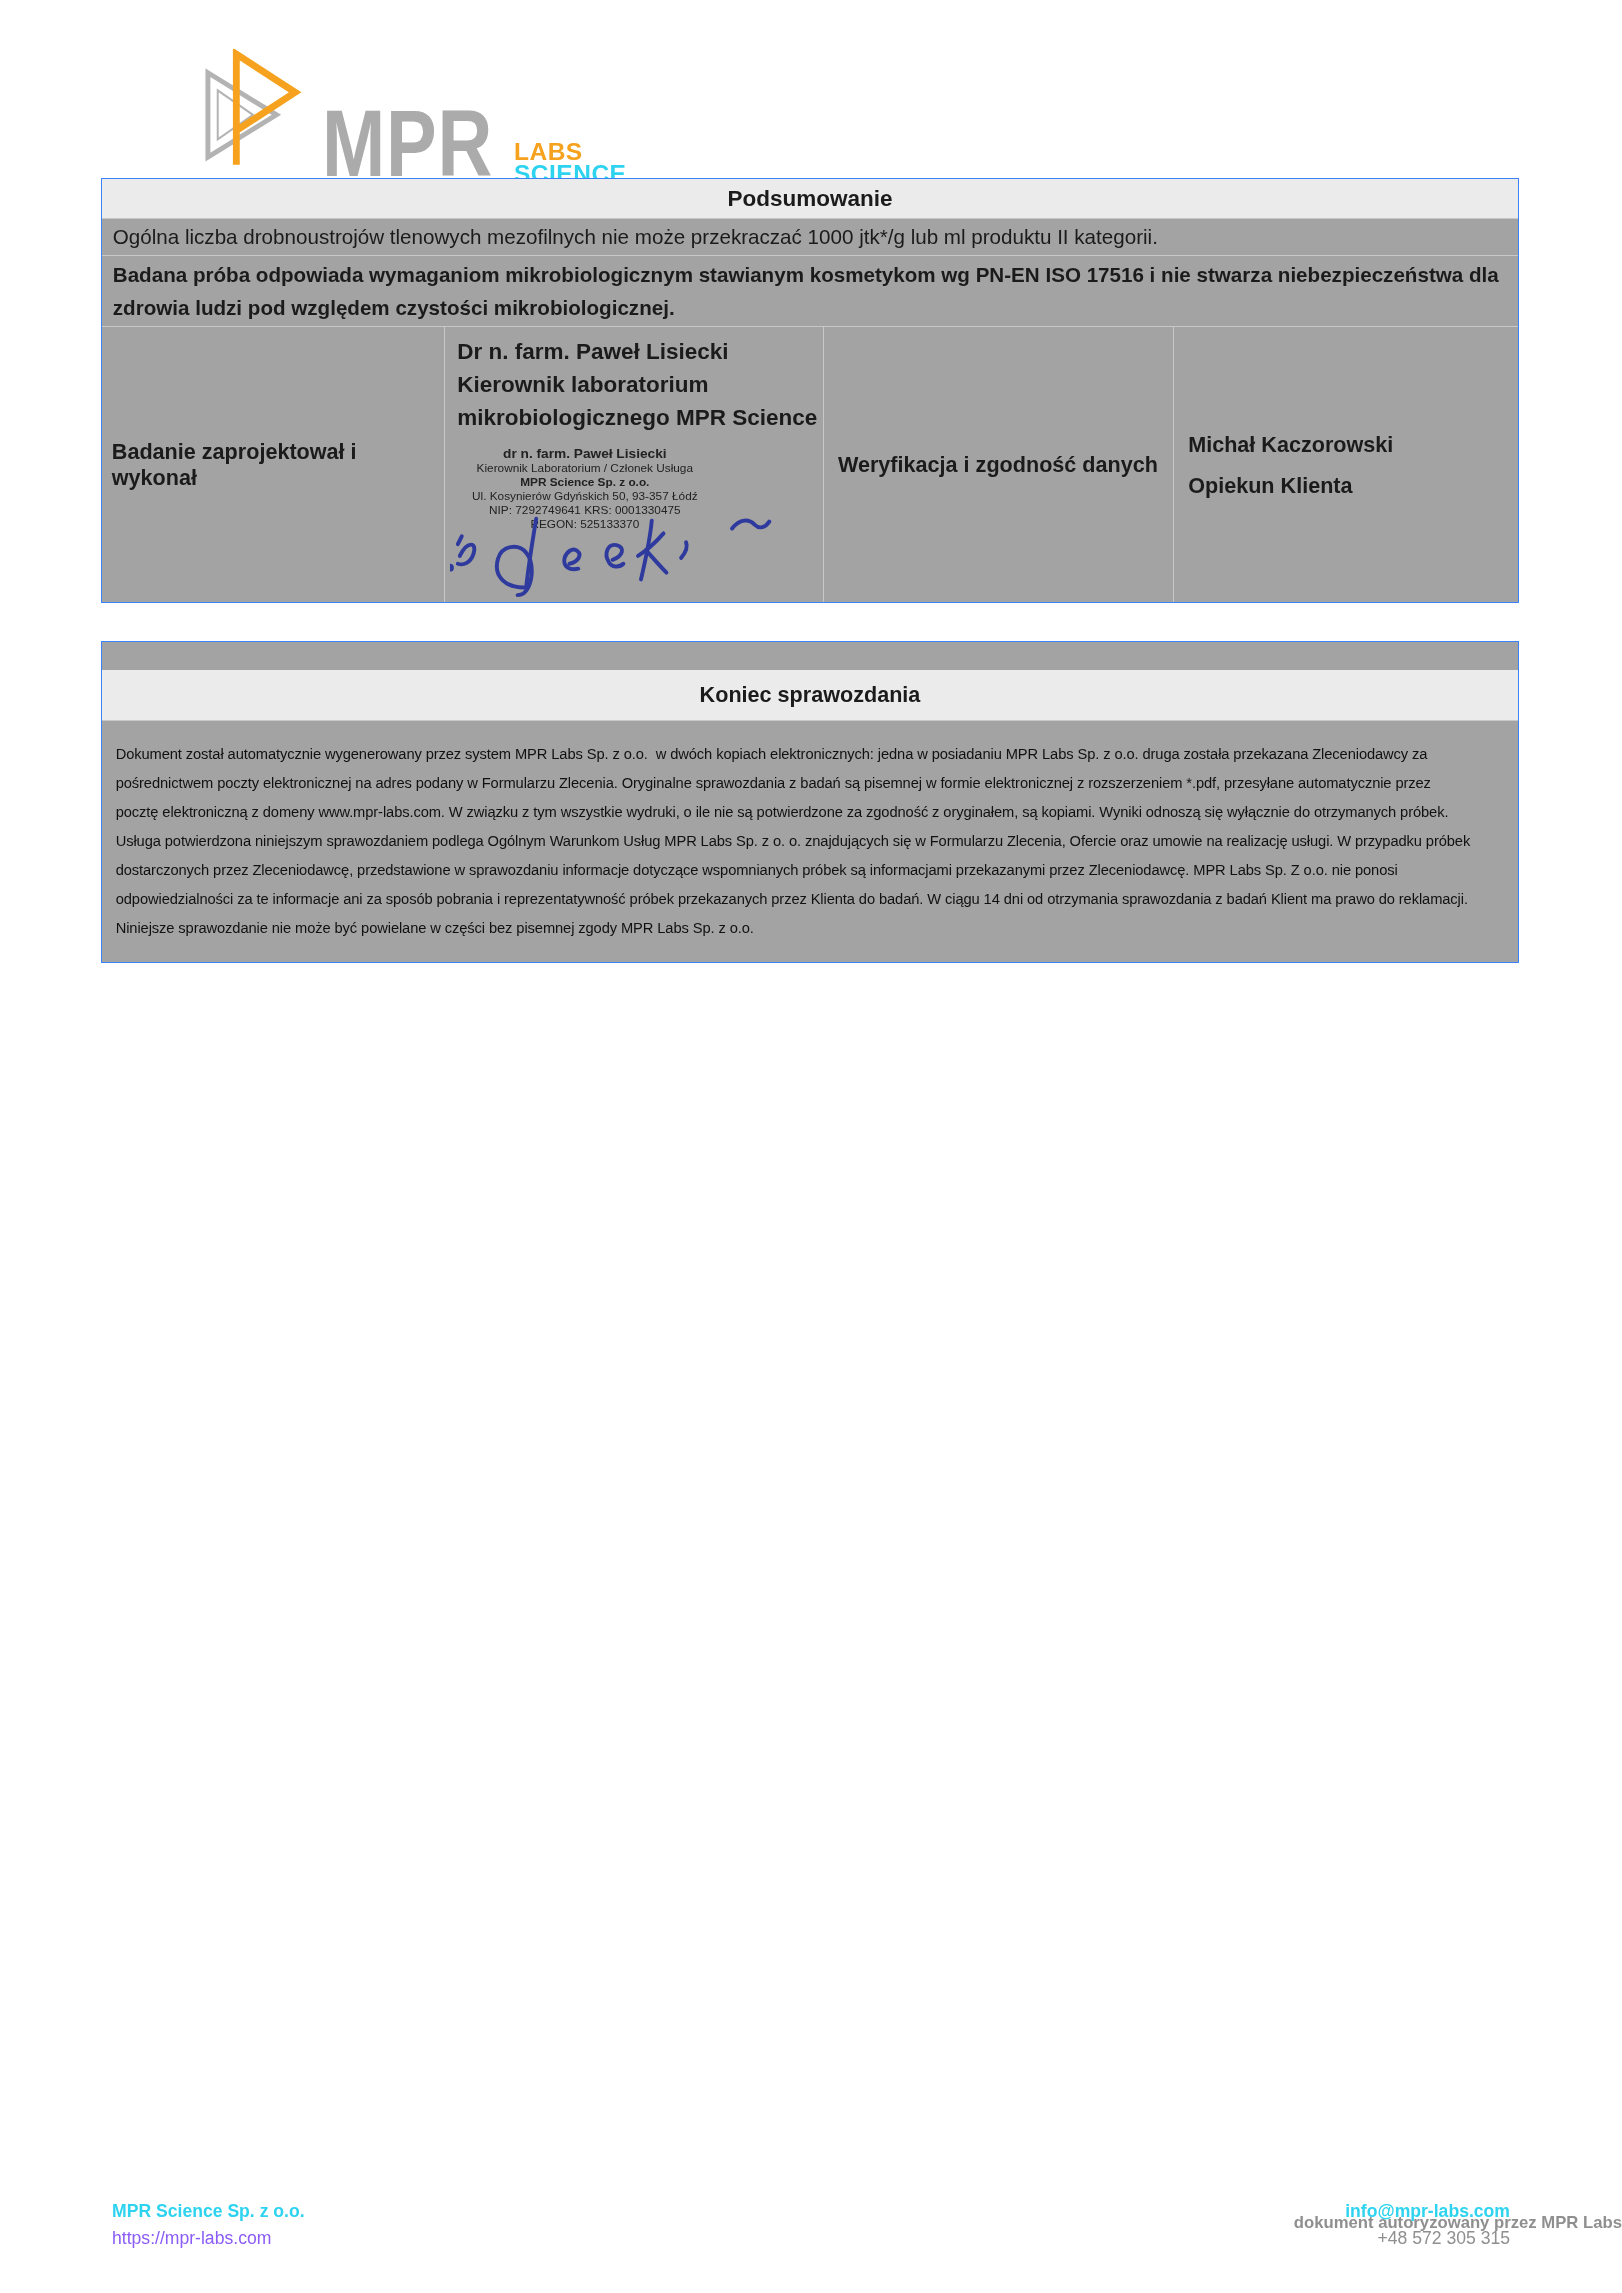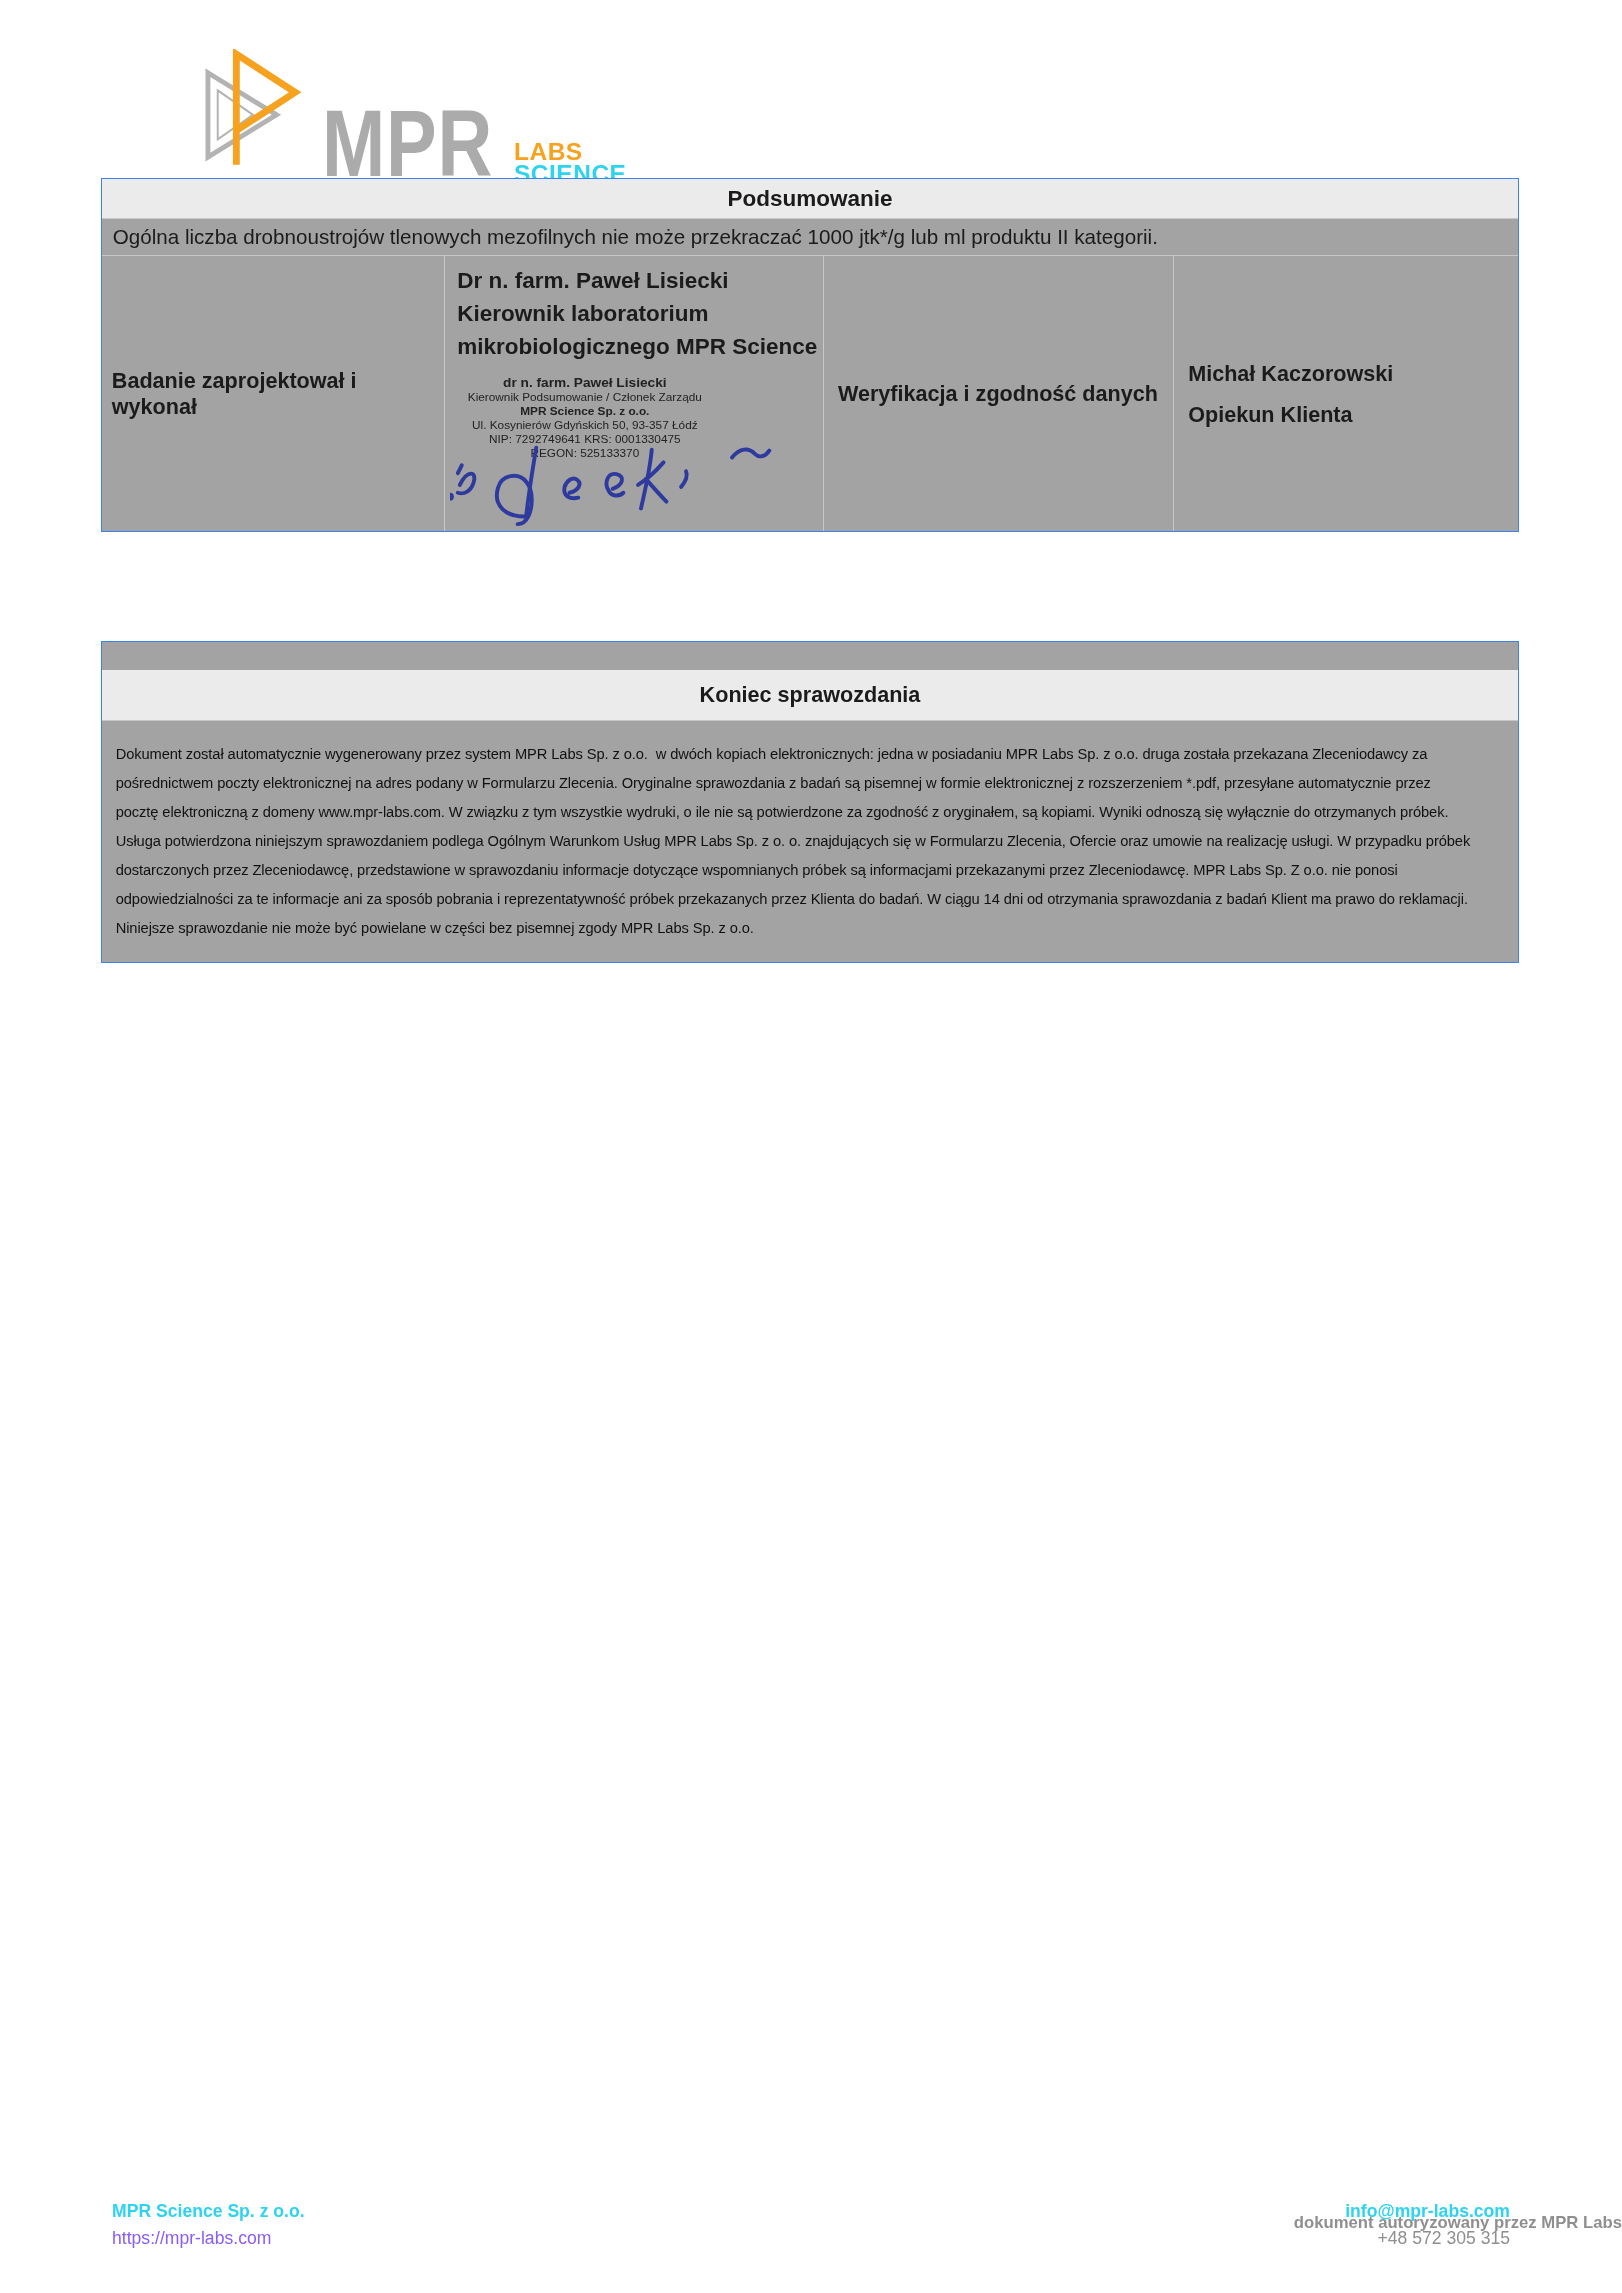--- a/index.html
+++ b/index.html
@@ -74,33 +74,36 @@
     </div>
   </div>
 
   <div class="tbl t1">
     <div class="tbl-row tbl-head r-head">
       <span>Podsumowanie</span>
     </div>
     <div class="tbl-row r1">
       <span>Ogólna liczba drobnoustrojów tlenowych mezofilnych nie może przekraczać 1000 jtk*/g lub ml produktu II kategorii.</span>
     </div>
+    <div class="tbl-row r2">
+      <span>Badana próba odpowiada wymaganiom mikrobiologicznym stawianym kosmetykom wg PN-EN ISO 17516 i nie stwarza niebezpieczeństwa dla zdrowia ludzi pod względem czystości mikrobiologicznej.</span>
+    </div>
     <div class="tbl-row sig-row">
       <div class="sig-cell c1">
         <span>Badanie zaprojektował i wykonał</span>
       </div>
       <div class="sig-cell c2">
         <div class="designer">
           <div>Dr n. farm. Paweł Lisiecki</div>
           <div>Kierownik laboratorium</div>
           <div>mikrobiologicznego MPR Science</div>
         </div>
         <div class="stamp">
           <div class="s-name">dr n. farm. Paweł Lisiecki</div>
-          <div>Kierownik Podsumowanie / Członek Zarządu</div>
+          <div>Kierownik Laboratorium / Członek Usługa</div>
           <div class="s-bold">MPR Science Sp. z o.o.</div>
           <div>Ul. Kosynierów Gdyńskich 50, 93-357 Łódź</div>
           <div>NIP: 7292749641  KRS: 0001330475</div>
           <div>REGON: 525133370</div>
         </div>
         <svg class="signature-svg" width="333" height="102" viewBox="0 0 340 104">
           <g fill="none" stroke="#2e3a9d" stroke-width="4" stroke-linecap="round" stroke-linejoin="round">
             <path d="M10,56 c8,-16 18,-14 14,-2 c-3,9 -10,12 -16,10"></path>
             <path d="M8,44 l4,-8"></path>
             <path d="M80,88 c-24,2 -36,-12 -31,-29 c4,-14 21,-16 29,-6 c8,10 6,27 2,35 c-2,4 -6,8 -11,8"></path>

